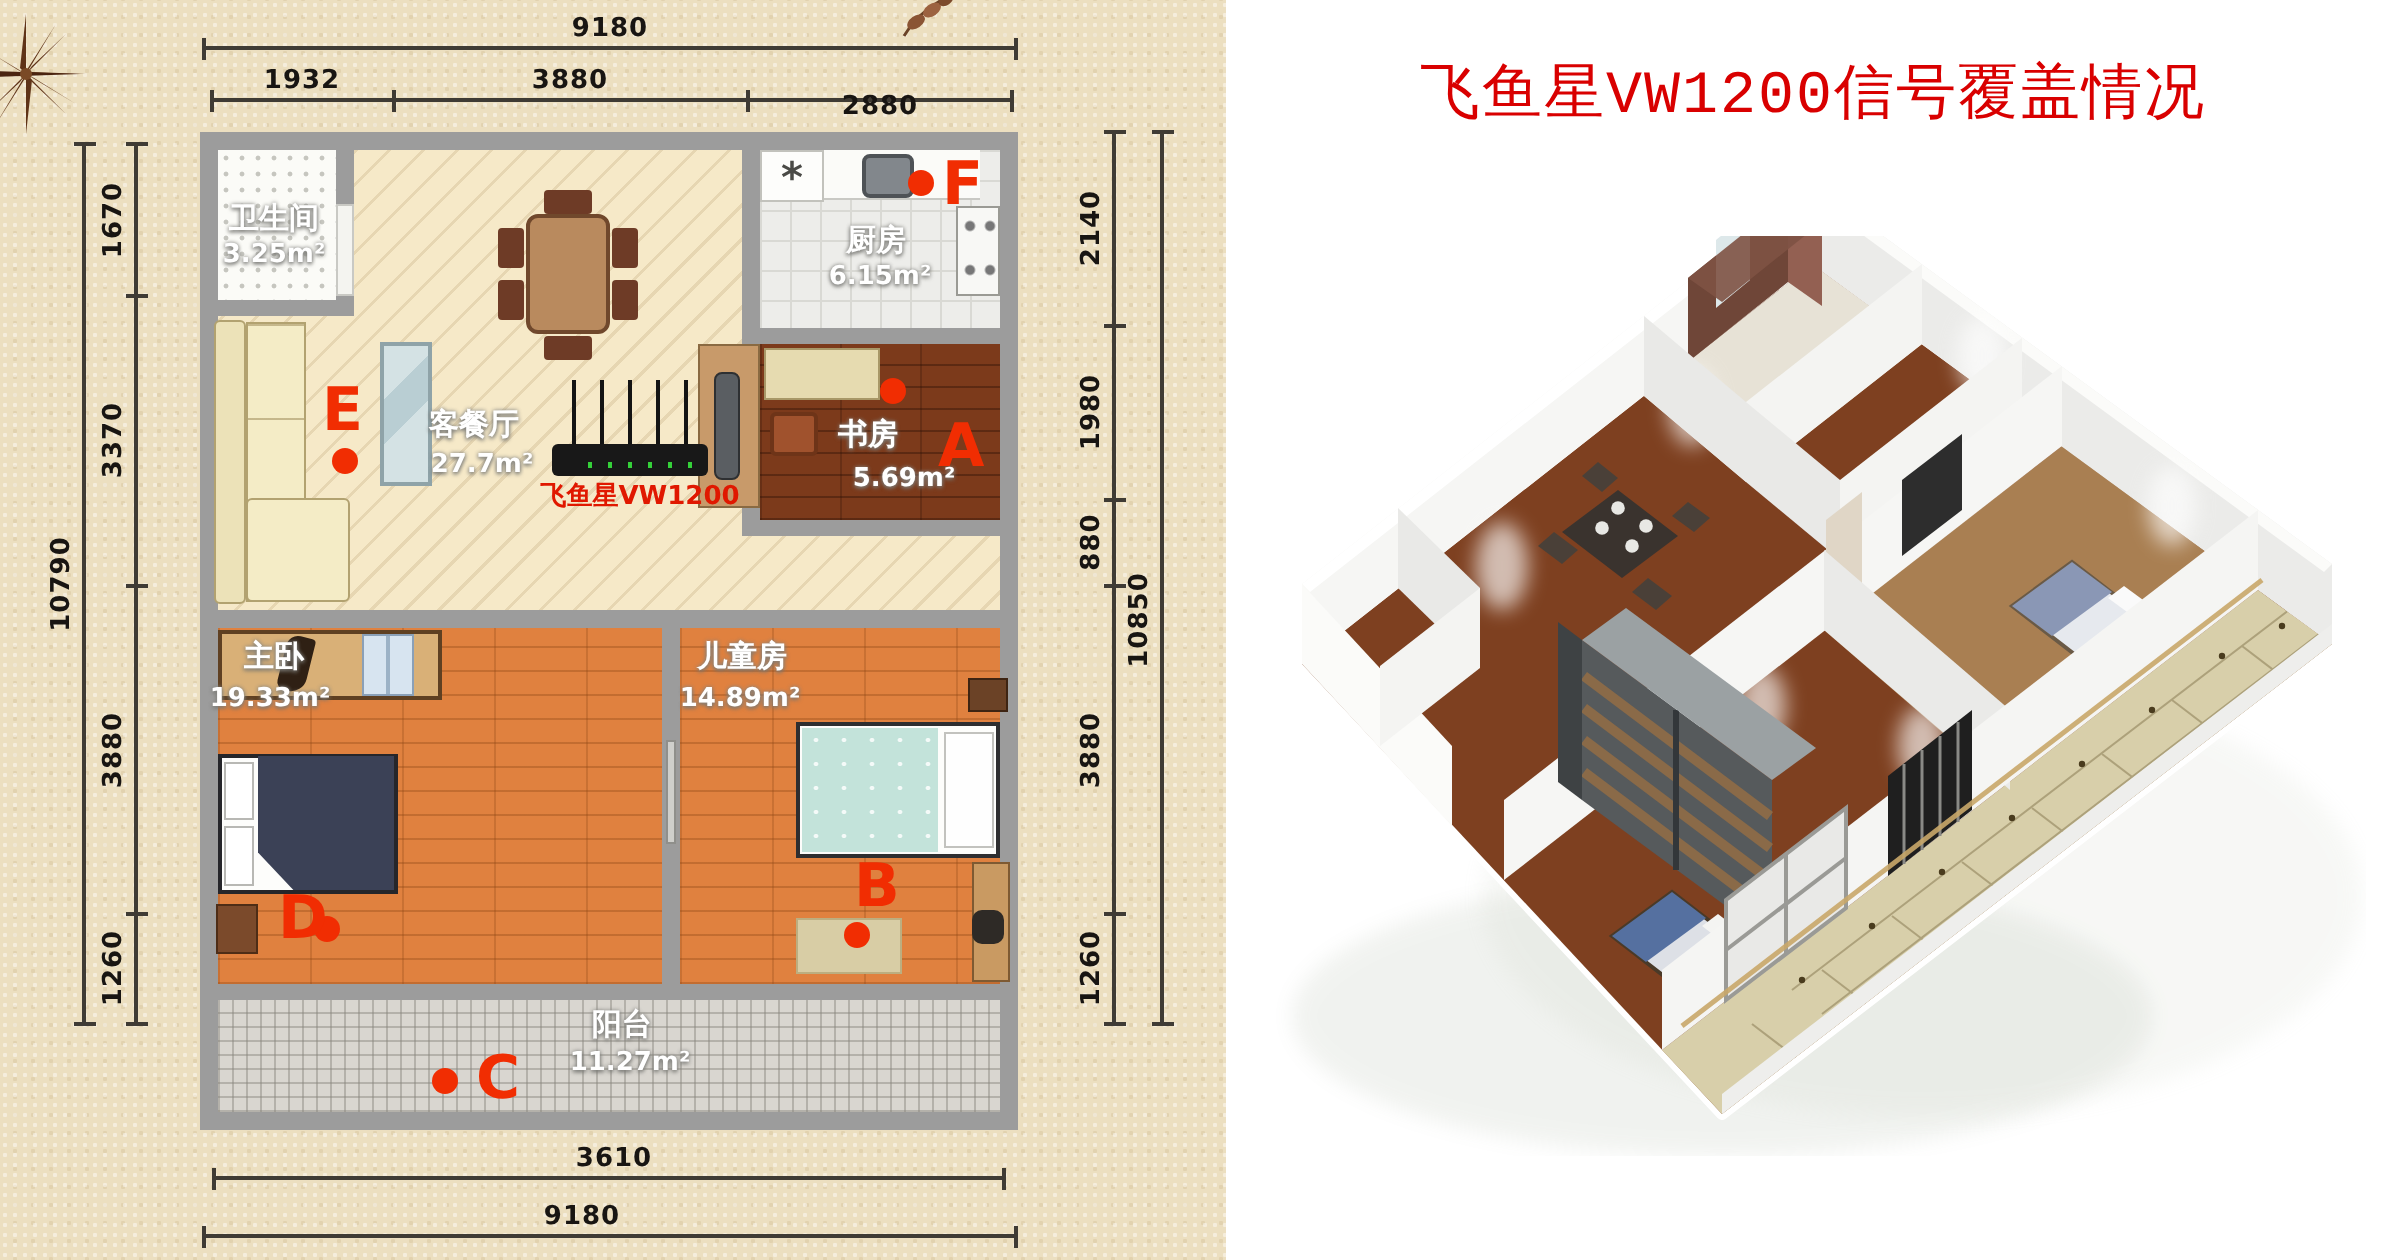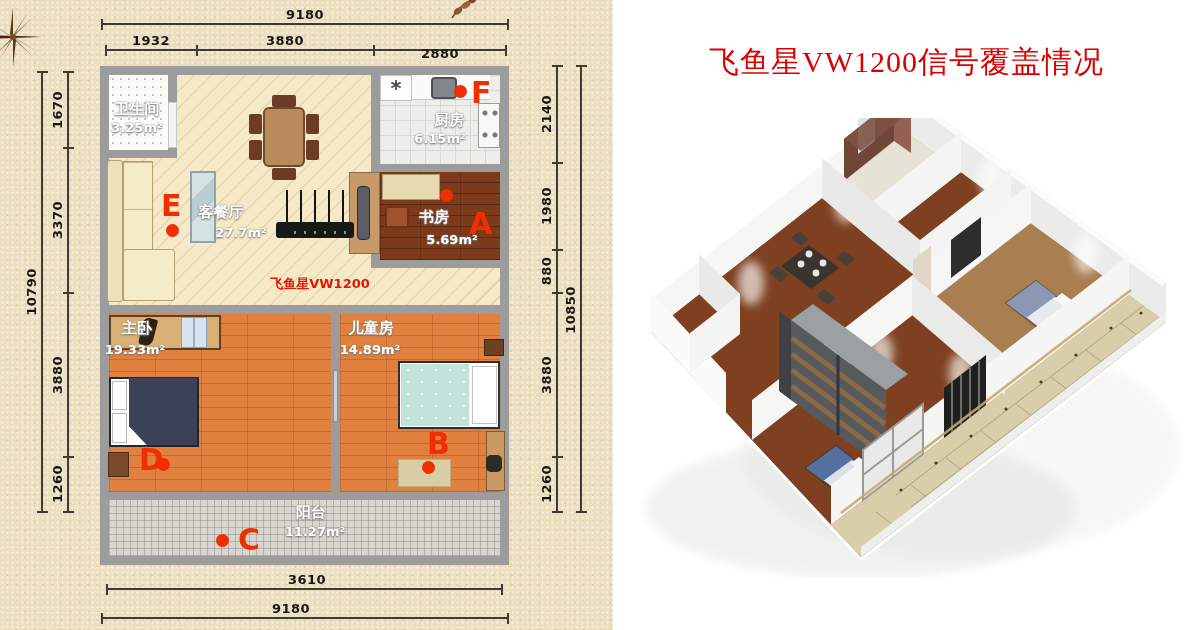--- a/index.html
+++ b/index.html
@@ -43,25 +43,25 @@
      background-image:repeating-linear-gradient(0deg,rgba(135,132,124,.45) 0 1px,transparent 1px 7px),
                       repeating-linear-gradient(90deg,rgba(135,132,124,.45) 0 1px,transparent 1px 7px);}
   .furn{z-index:14;}
   .room-label{z-index:20;color:#fff;font-weight:bold;text-align:center;white-space:nowrap;
      transform:translateX(-50%);text-shadow:0 0 2px #8a8a86,0 1px 2px #6f6f6b;}
   .room-name{font-size:15px;}
   .room-area{font-size:13px;}
   .marker-dot{z-index:30;width:13px;height:13px;border-radius:50%;background:#f12d02;}
   .marker-letter{z-index:30;color:#f12d02;font-weight:bold;font-size:30px;line-height:1;
      font-family:"DejaVu Sans","Liberation Sans",sans-serif;}
-  .router-label{z-index:30;color:#e01800;font-weight:bold;font-size:13px;text-align:center;white-space:nowrap;margin-top:36px;}
+  .router-label{z-index:30;color:#e01800;font-weight:bold;font-size:13px;text-align:center;white-space:nowrap;}
   
   .right-panel{position:absolute;left:613px;top:0;width:587px;height:630px;background:#ffffff;}
-  .main-title{position:absolute;left:0;top:42px;width:100%;text-align:center;color:#d90000;
-     font-family:Liberation Serif, serif;font-size:30px;letter-spacing:1px;white-space:nowrap;}
+  .main-title{position:absolute;left:0;top:26px;width:100%;text-align:center;color:#d90000;
+     font-family:Liberation Mono, monospace;font-size:30px;letter-spacing:1px;white-space:nowrap;}
   .iso{position:absolute;left:18px;top:118px;}
 </style>
 </head>
 <body>
 
 <div class="stage">
 
   <div class="sheet">
 
     <svg class="compassvg" style="position:absolute;left:-20px;top:6px" width="66" height="62" viewBox="0 0 66 62">
@@ -201,23 +201,23 @@
       <div class="furn" style="left:289px;top:286px;width:102px;height:68px;background:#fdfdfb;border:2px solid #2e2e30"></div>
       <div class="furn" style="left:292px;top:289px;width:68px;height:62px;background:#c3e3da;
            background-image:radial-gradient(#f4faf8 1px,transparent 1.4px);background-size:14px 12px"></div>
       <div class="furn" style="left:363px;top:291px;width:25px;height:58px;background:#fefefe;border:1px solid #c2c2be"></div>
       <div class="furn" style="left:377px;top:356px;width:19px;height:60px;background:#c99a62;border:1px solid #7e5a32"></div>
       <div class="furn" style="left:377px;top:380px;width:16px;height:17px;background:#2e2a26;border-radius:5px"></div>
       <div class="furn" style="left:289px;top:384px;width:53px;height:28px;background:#d8cda5;border:1px solid #bcae80"></div>
 
       <div class="room-label room-name" style="left:28px;top:25px">卫生间</div>
       <div class="room-label room-area" style="left:28px;top:45px">3.25m²</div>
-      <div class="room-label room-name" style="left:340px;top:36px">厨房</div>
+      <div class="room-label room-name" style="left:329px;top:36px">厨房</div>
       <div class="room-label room-area" style="left:331px;top:56px">6.15m²</div>
-      <div class="room-label room-name" style="left:112px;top:128px">客餐厅</div>
+      <div class="room-label room-name" style="left:128px;top:128px">客餐厅</div>
       <div class="room-label room-area" style="left:132px;top:150px">27.7m²</div>
       <div class="room-label room-name" style="left:325px;top:133px">书房</div>
       <div class="room-label room-area" style="left:343px;top:157px">5.69m²</div>
       <div class="room-label room-name" style="left:28px;top:244px">主卧</div>
       <div class="room-label room-area" style="left:26px;top:267px">19.33m²</div>
       <div class="room-label room-name" style="left:262px;top:244px">儿童房</div>
       <div class="room-label room-area" style="left:261px;top:267px">14.89m²</div>
       <div class="room-label room-name" style="left:202px;top:428px">阳台</div>
       <div class="room-label room-area" style="left:206px;top:449px">11.27m²</div>
 

